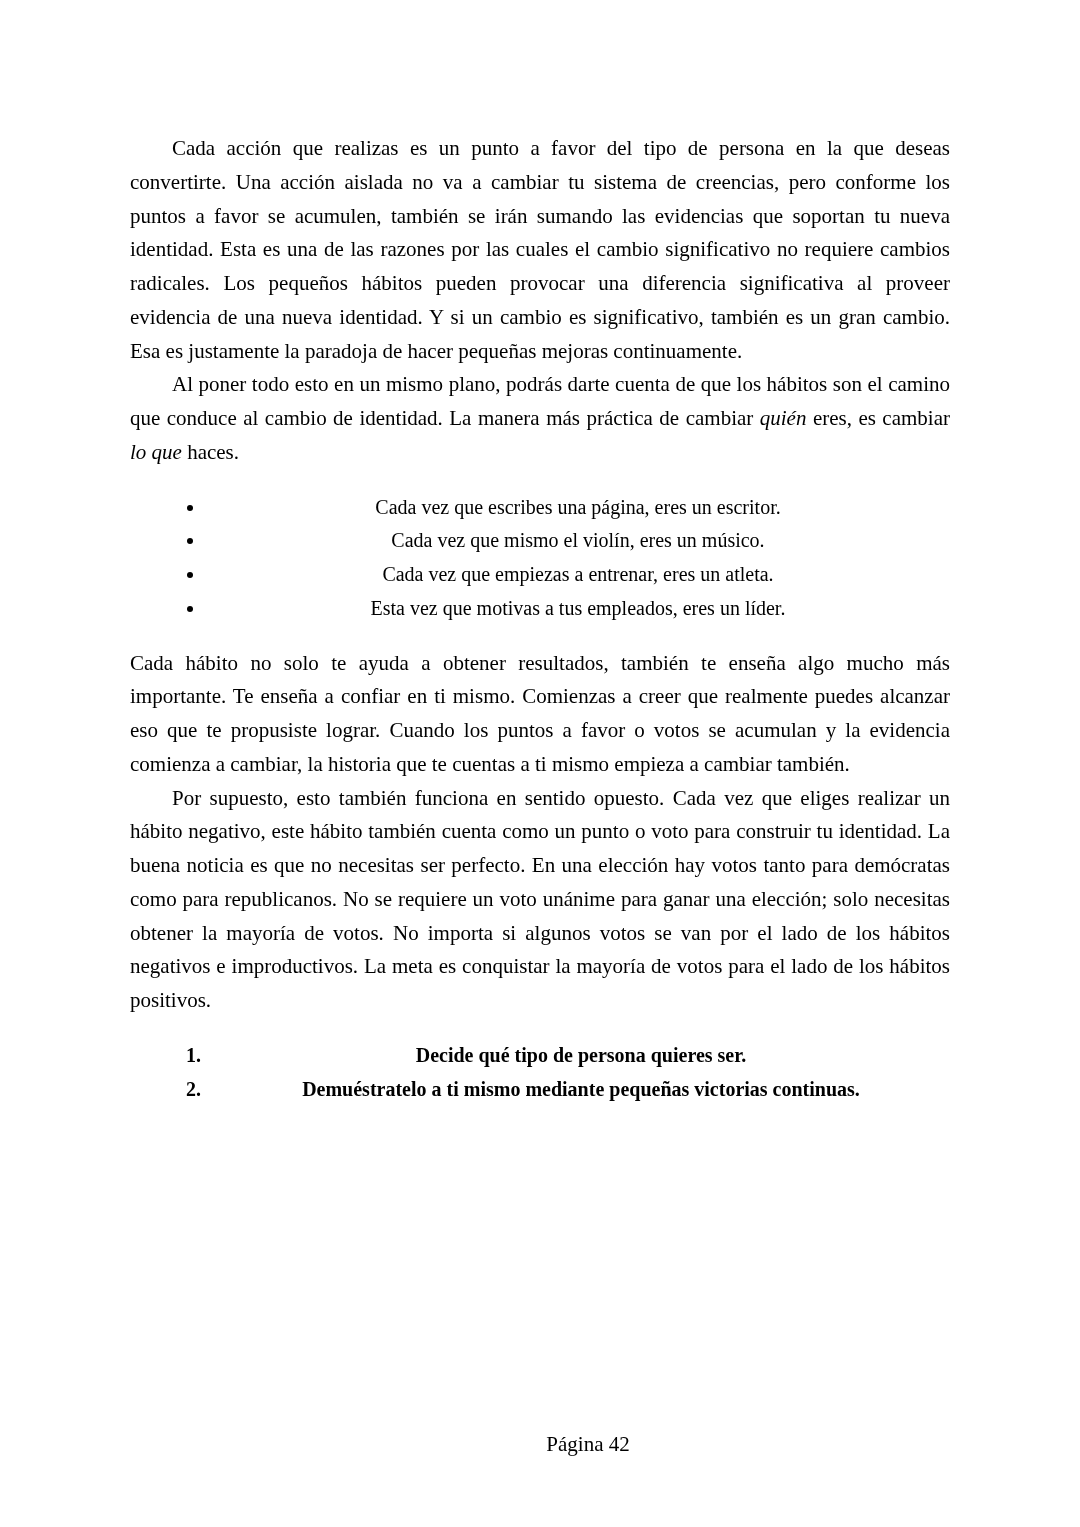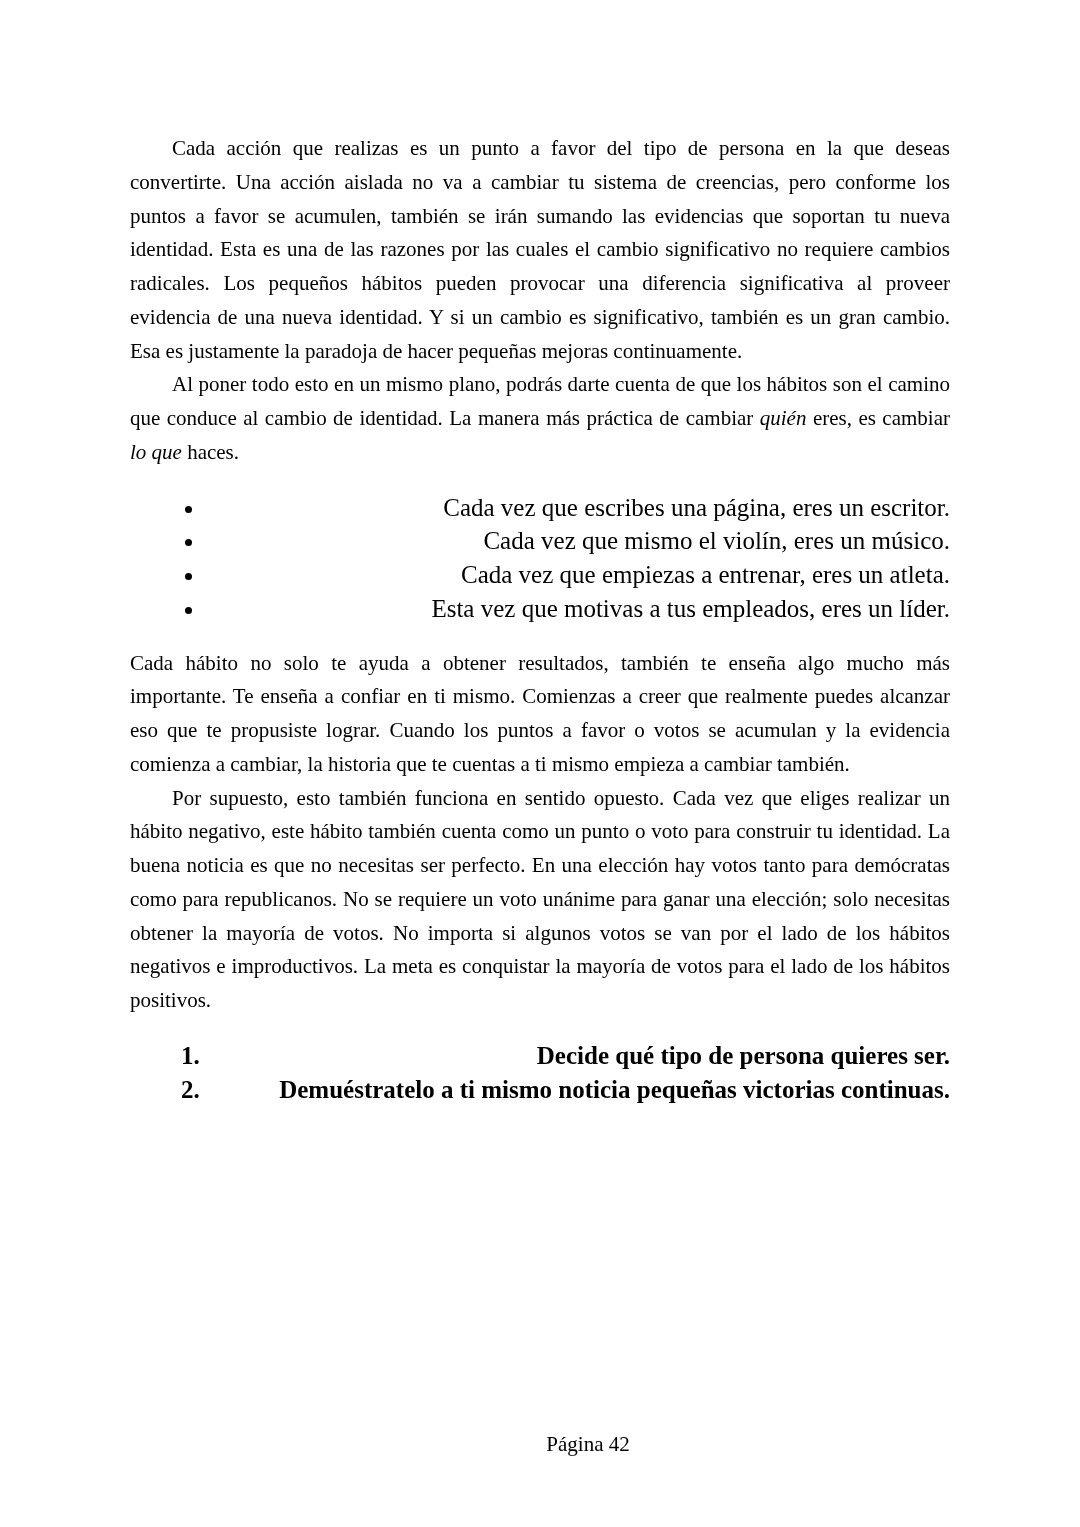--- a/index.html
+++ b/index.html
@@ -35,23 +35,23 @@
   ul.bullet-list {
     margin: 21px 0 21px 0;
     padding-left: 76px;
   }
   ol.step-list {
     margin: 21px 0 0 0;
     padding-left: 76px;
   }
   ul.bullet-list li,
   ol.step-list li {
-    font-size: 25px;
+    font-size: 20px;
     line-height: 33.75px;
-    text-align: right;
+    text-align: center;
   }
   ul.bullet-list li {
     list-style-type: disc;
   }
   ol.step-list li {
     list-style-type: decimal;
     padding-left: 6px;
     font-weight: bold;
   }
   em {
@@ -84,19 +84,19 @@
       <li>Esta vez que motivas a tus empleados, eres un líder.</li>
     </ul>
 
     <p>Cada hábito no solo te ayuda a obtener resultados, también te enseña algo mucho más importante. Te enseña a confiar en ti mismo. Comienzas a creer que realmente puedes alcanzar eso que te propusiste lograr. Cuando los puntos a favor o votos se acumulan y la evidencia comienza a cambiar, la historia que te cuentas a ti mismo empieza a cambiar también.</p>
 
     <p class="indent">Por supuesto, esto también funciona en sentido opuesto. Cada vez que eliges realizar un hábito negativo, este hábito también cuenta como un punto o voto para construir tu identidad. La buena noticia es que no necesitas ser perfecto. En una elección hay votos tanto para demócratas como para republicanos. No se requiere un voto unánime para ganar una elección; solo necesitas obtener la mayoría de votos. No importa si algunos votos se van por el lado de los hábitos negativos e improductivos. La meta es conquistar la mayoría de votos para el lado de los hábitos positivos.</p>
 
 
     <ol class="step-list">
       <li>Decide qué tipo de persona quieres ser.</li>
-      <li>Demuéstratelo a ti mismo noticia pequeñas victorias continuas.</li>
+      <li>Demuéstratelo a ti mismo mediante pequeñas victorias continuas.</li>
     </ol>
 
   </div>
 </div>
 
 <div class="page-footer">Página 42</div>
 
 </body></html>

